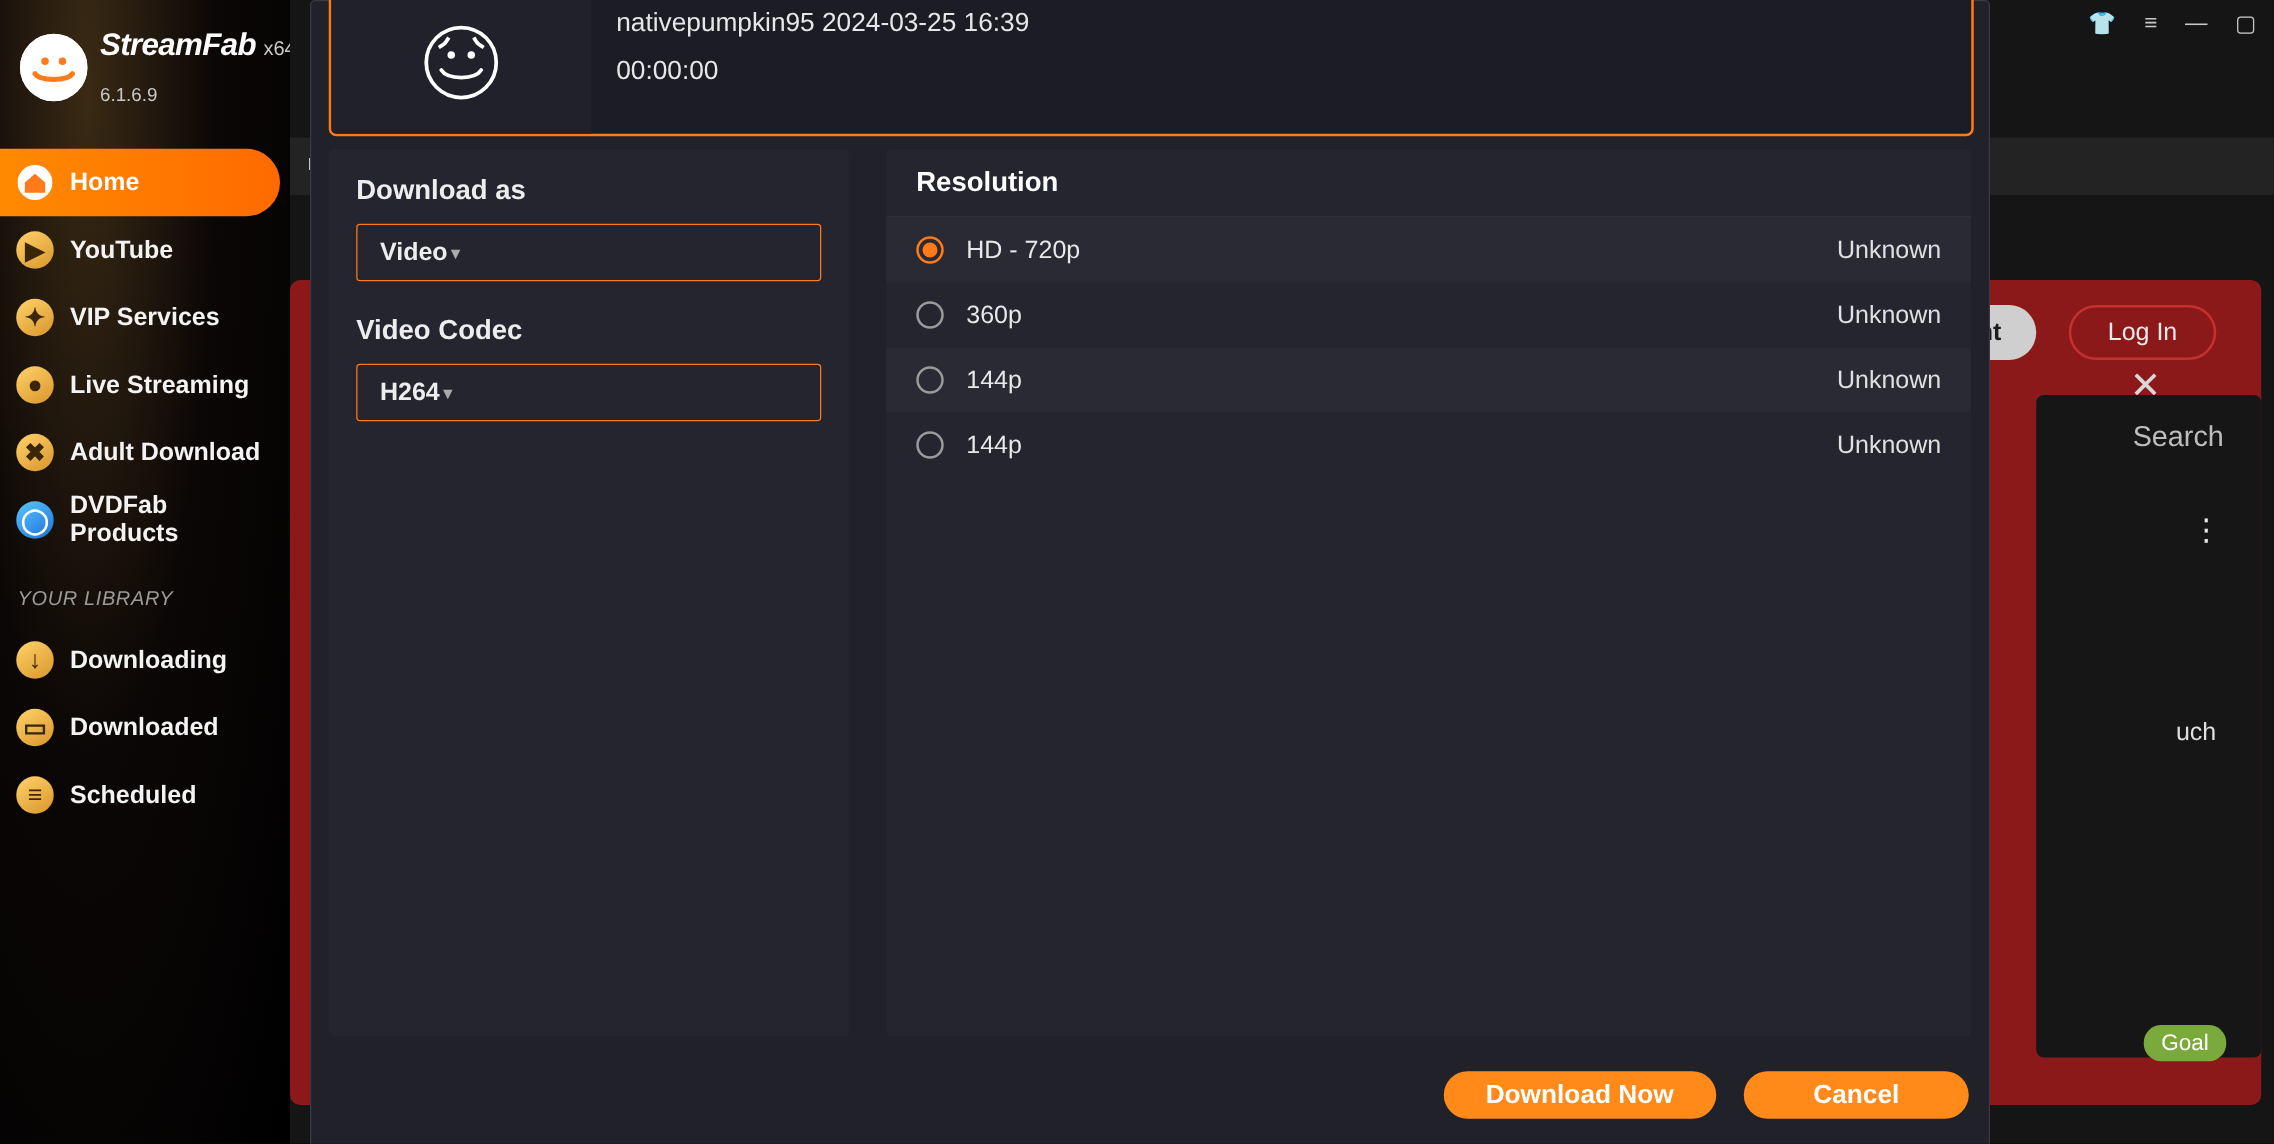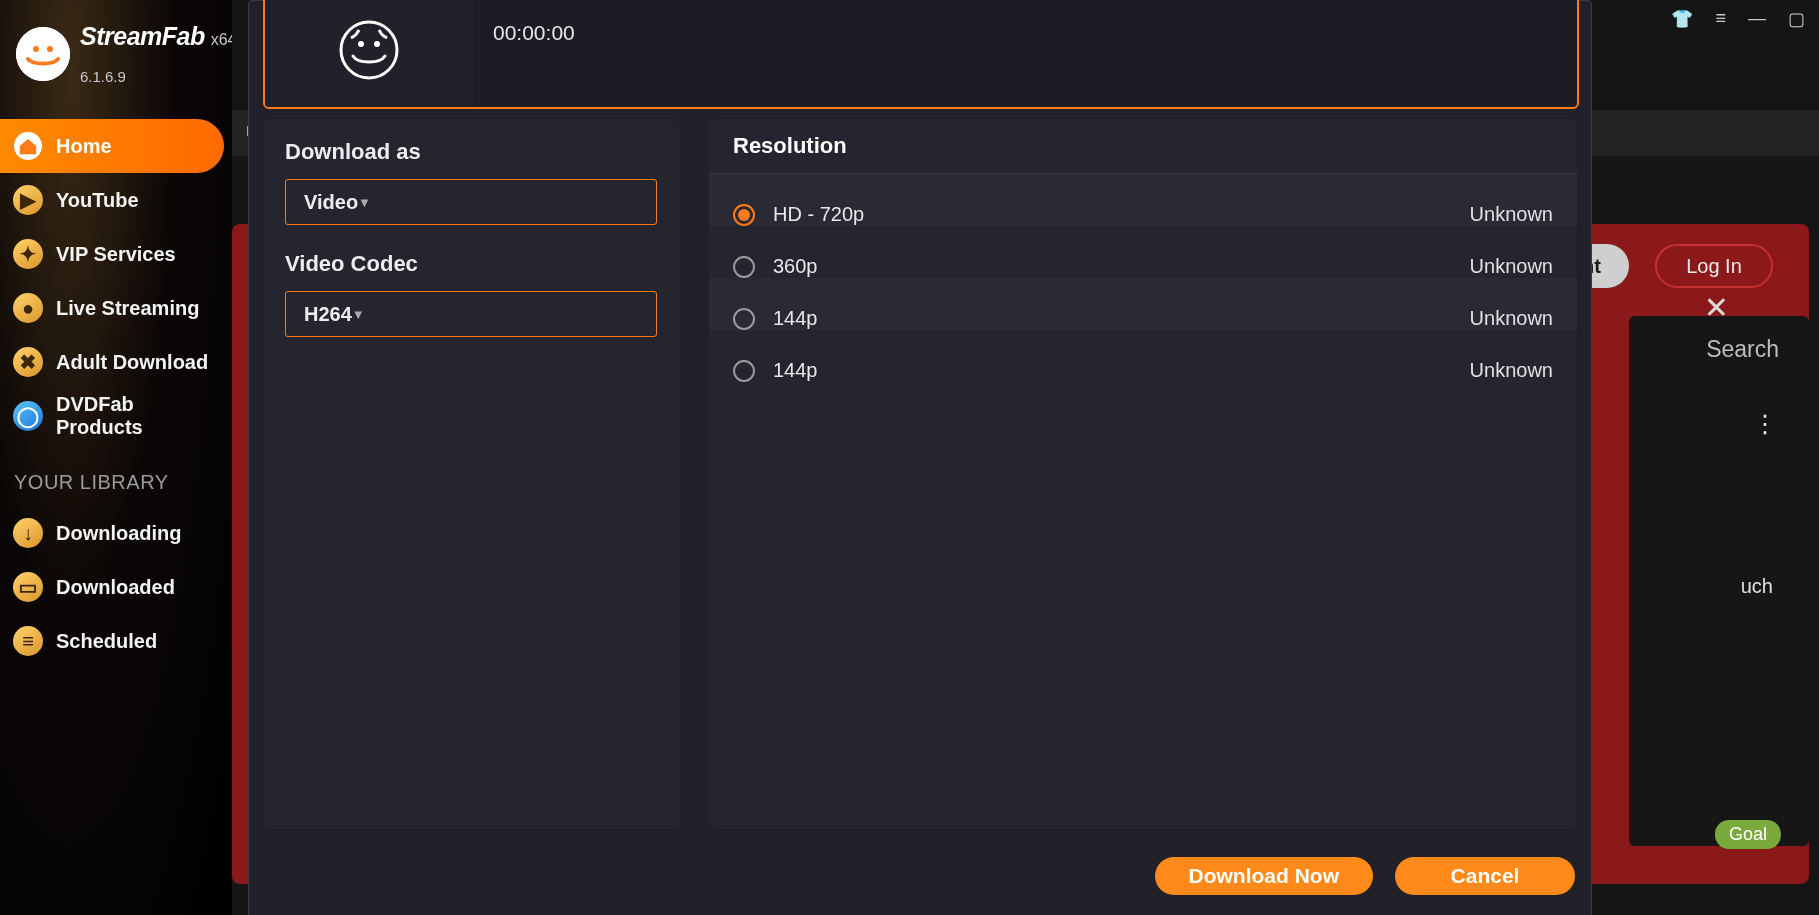--- a/index.html
+++ b/index.html
@@ -9,21 +9,21 @@
 .sidebar { position:absolute; left:0; top:0; width:232px; height:100%; background:radial-gradient(ellipse at 30% 8%, #3a2a15 0%, #0b0706 45%, #000 100%); }
 .logo-row { display:flex; align-items:center; padding:22px 10px 34px 16px; }
 .logo-circle { width:54px; height:54px; border-radius:50%; background:#fff; margin-right:10px; position:relative; flex-shrink:0;}
 .brand-name { font-size:25px; font-weight:700; color:#fff; font-style:italic; letter-spacing:-.5px; }
 .brand-arch { font-size:16px; color:#c9c9c9; margin-left:6px; font-weight:400;}
 .brand-ver { font-size:15px; color:#c9c9c9; margin-top:17px; }
 .nav-item { display:flex; align-items:center; height:54px; padding-left:12px; font-size:20px; font-weight:600; color:#f3f3f3; cursor:pointer; border-radius:0 30px 30px 0; margin-right:8px;}
 .nav-item.active { background:linear-gradient(90deg,#ff8a00,#ff6a00); color:#fff; }
 .nav-item .nav-icon { width:32px; height:32px; margin-right:12px; display:flex; align-items:center; justify-content:center; flex-shrink:0;}
 .coin { width:30px; height:30px; border-radius:50%; background:linear-gradient(145deg,#ffd36a,#d9952b); display:flex; align-items:center; justify-content:center; color:#3b2708;}
-.nav-sep { font-size:20px; color:#9b9b9b; padding:28px 0 12px 14px; letter-spacing:.5px;}
+.nav-sep { font-size:16px; color:#9b9b9b; padding:28px 0 12px 14px; letter-spacing:.5px;font-style:italic;}
 
 
 .bg-browser { position:absolute; left:232px; right:0; top:0; bottom:0; background:#151515; }
 .bg-strip { position:absolute; left:0; right:0; top:110px; height:46px; background:#232323; color:#cfcfcf; font-size:18px; padding:10px 14px; overflow:hidden;}
 .bg-red   { position:absolute; left:0; right:10px; top:224px; height:660px; background:#8c1919; border-radius:8px;}
 .bg-dark  { position:absolute; right:10px; top:316px; width:180px; height:530px; background:#161616; border-radius:6px;}
 .bg-account { position:absolute; right:190px; top:244px; height:44px; padding:0 28px 0 14px; display:flex; align-items:center; background:#cfcfcf; color:#1b1b1b; font-size:20px; font-weight:600; border-radius:22px;}
 .bg-login { position:absolute; right:46px; top:244px; width:118px; height:44px; border:2px solid #c53030; border-radius:24px; display:flex; align-items:center; justify-content:center; color:#eaeaea; font-size:20px;}
 .bg-close { position:absolute; right:90px; top:290px; font-size:30px; color:#d8d8d8; font-weight:300;}
 .bg-search{ position:absolute; right:40px; top:336px; color:#bdbdbd; font-size:23px;text-align:right;}
@@ -41,21 +41,21 @@
 .vc-dur{ margin-top:14px; font-size:21px;}
 
 .body-grid{ position:absolute; left:14px; top:118px; right:14px; bottom:90px; display:flex; gap:30px;}
 .left-pane{ width:416px; background:#24252e; border-radius:4px; padding:20px 22px;}
 .right-pane{ flex:1; background:#24252e; border-radius:4px; padding:14px 0 0 0; overflow:hidden;}
 .lbl{ font-size:22px; font-weight:600; color:#ededed; margin-bottom:14px;}
 .lbl2{ font-size:22px; font-weight:600; color:#ededed; margin:26px 0 14px;}
 .dd{ width:100%; height:46px; border:1px solid #ff7a1a; border-radius:3px; background:transparent; color:#ededed; font-size:20px; padding:0 18px; display:flex; align-items:center; cursor:pointer;font-weight:bold;}
 .dd .caret{ color:#aaa; font-size:13px;}
 .res-head{ font-size:22px; font-weight:700; color:#fff; padding:0 24px 14px; border-bottom:1px solid #33343e;}
-.res-row{ height:52px; display:flex; align-items:flex-end; padding:0 24px; font-size:20px; color:#e8e8e8; cursor:pointer;}
+.res-row{ height:52px; display:flex; align-items:center; padding:0 24px; font-size:20px; color:#e8e8e8; cursor:pointer;}
 .res-row:nth-child(odd){ background:#292a33;}
 .res-row .radio{ width:22px; height:22px; border:2px solid #9a9a9a; border-radius:50%; margin-right:18px; display:flex; align-items:center; justify-content:center; flex-shrink:0;}
 .res-row.sel .radio{ border-color:#ff7a1a;}
 .res-row.sel .radio::after{ content:""; width:12px; height:12px; border-radius:50%; background:#ff7a1a;}
 .res-row .spacer{ flex:1;}
 .res-row .size{ color:#e0e0e0;}
 
 .footer{ position:absolute; left:0; right:0; bottom:0; height:86px; display:flex; align-items:center; justify-content:flex-end; padding-right:16px; gap:22px;}
 .btn{ height:38px; padding:0 34px; border-radius:24px; background:#ff8a1a; color:#fff; font-size:21px; font-weight:600; display:flex; align-items:center; justify-content:center; cursor:pointer; min-width:180px;}
 </style>
@@ -164,20 +164,21 @@
     <div class="thumb">
       <svg width="60" height="60" viewBox="0 0 60 60">
           <circle cx="30" cy="30" r="28" stroke="#fff" stroke-width="3" fill="none"></circle>
           <path d="M14 36c5 8 27 8 32 0" stroke="#fff" stroke-width="3" fill="none" stroke-linecap="round"></path>
           <circle cx="22" cy="24" r="3" fill="#fff"></circle>
           <circle cx="38" cy="24" r="3" fill="#fff"></circle>
           <path d="M20 10c-3 5-3 5-8 8M40 10c3 5 3 5 8 8" stroke="#fff" stroke-width="3" fill="none"></path>
         </svg>
     </div>
     <div class="vc-meta">
+      <div>nativepumpkin95 2024-03-25 16:39</div>
       <div class="vc-dur">00:00:00</div>
     </div>
   </div>
 
   <div class="body-grid">
     <div class="left-pane">
       <div class="lbl">Download as</div>
       <div class="dd">
         <span>Video</span>
         <span class="caret">▼</span>

